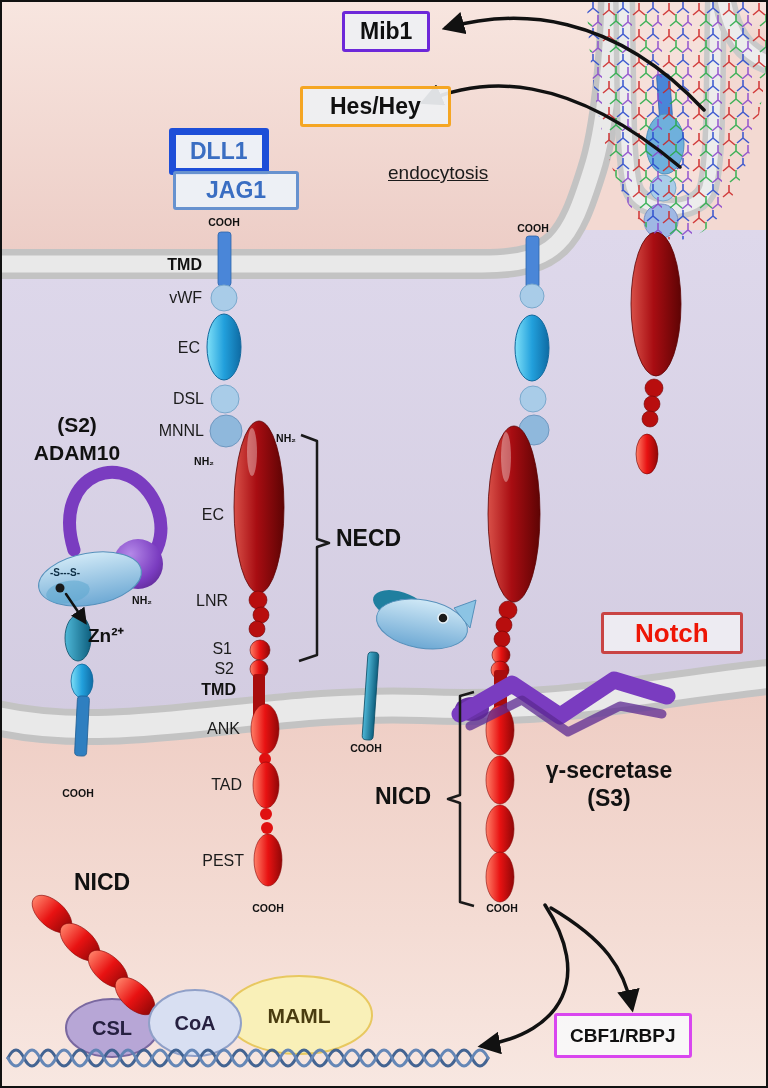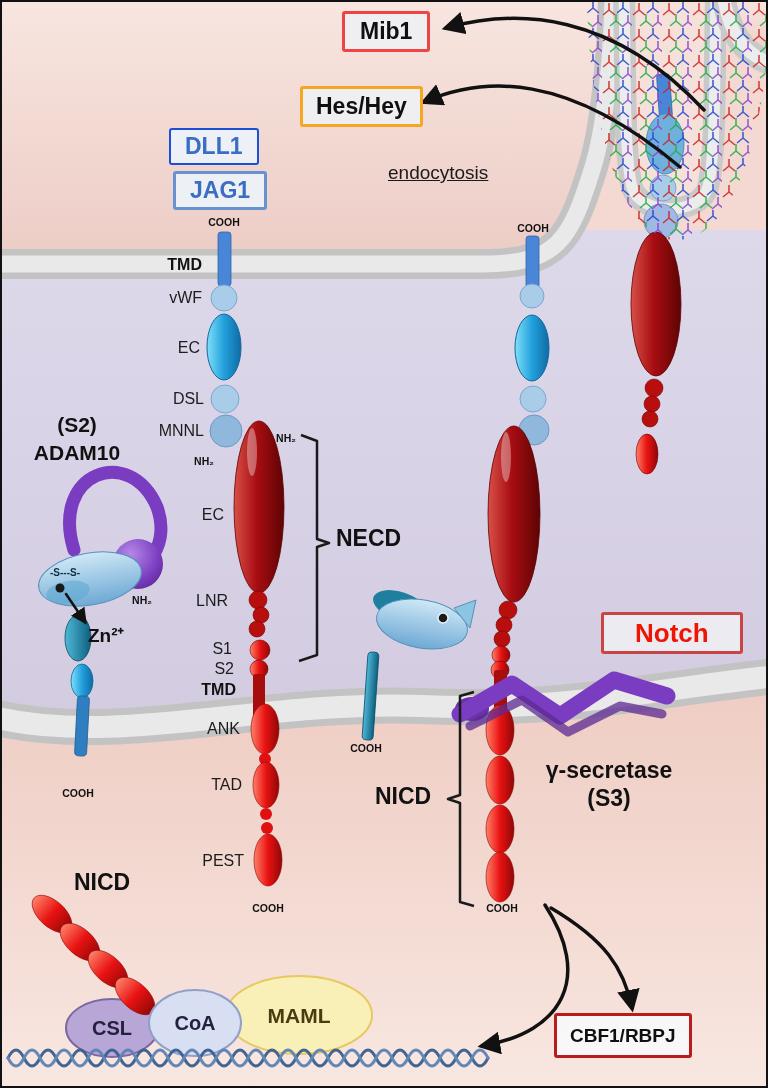--- a/index.html
+++ b/index.html
@@ -11,26 +11,26 @@
   .td{font-size:16px;fill:#1c1c1c;}
   .tdb{font-size:16px;font-weight:bold;}
   .tb{font-size:23px;font-weight:bold;}
   .tm{font-size:21px;font-weight:bold;}
   .tzn{font-size:19px;font-weight:bold;}
   .tss{font-size:10px;font-weight:bold;fill:#0c2d44;}
   .tcx{font-size:20px;font-weight:bold;fill:#262040;}
   .tmaml{font-size:21px;font-weight:bold;fill:#4a3c10;}
   
   .tag{position:absolute;border-radius:3px;font-weight:bold;line-height:1;white-space:nowrap;}
-  .tag-mib1{left:340px;top:9px;border:3px solid #ef4444;background:rgba(238,240,243,.93);color:#101010;font-size:23px;padding:6px 15px;}
-  .tag-hes{left:298px;top:84px;border:3px solid #f5a623;background:rgba(238,240,243,.93);color:#101010;font-size:23px;padding:6px 13px;}
-  .tag-dll1{left:167px;top:126px;border:2px solid #1d4ed8;background:rgba(237,242,248,.92);color:#3a6ec2;font-size:23px;padding:5px 14px;}
-  .tag-jag1{left:171px;top:169px;border:3px solid #6792cf;background:rgba(237,242,248,.92);color:#3a6ec2;font-size:23px;padding:5px 14px;text-align:center;}
+  .tag-mib1{left:340px;top:9px;border:3px solid #6d28d9;background:rgba(238,240,243,.93);color:#101010;font-size:23px;padding:6px 15px;}
+  .tag-hes{left:298px;top:84px;border:3px solid #f5a623;background:rgba(238,240,243,.93);color:#101010;font-size:23px;padding:6px 27px;}
+  .tag-dll1{left:167px;top:126px;border:7px solid #1d4ed8;background:rgba(237,242,248,.92);color:#3a6ec2;font-size:23px;padding:5px 14px;}
+  .tag-jag1{left:171px;top:169px;border:3px solid #6792cf;background:rgba(237,242,248,.92);color:#3a6ec2;font-size:23px;padding:5px 30px;text-align:center;}
   .tag-notch{left:599px;top:610px;border:3px solid #c94444;background:rgba(238,236,242,.95);color:#ee1505;font-size:26px;padding:5px 31px;}
-  .tag-cbf1{left:552px;top:1011px;border:3px solid #b91c1c;background:rgba(248,248,249,.9);color:#101010;font-size:19px;padding:10px 13px;}
+  .tag-cbf1{left:552px;top:1011px;border:3px solid #d946ef;background:rgba(248,248,249,.9);color:#101010;font-size:19px;padding:10px 13px;}
   .plain{position:absolute;left:386px;top:160px;font-size:19px;color:#1a1a1a;text-decoration:underline;}
 </style>
 </head>
 <body>
 
 <div class="canvas">
 
 <svg width="768" height="1088" viewBox="0 0 768 1088">
   <defs>
     <linearGradient id="gTop" x1="0" y1="0" x2="0" y2="1">

